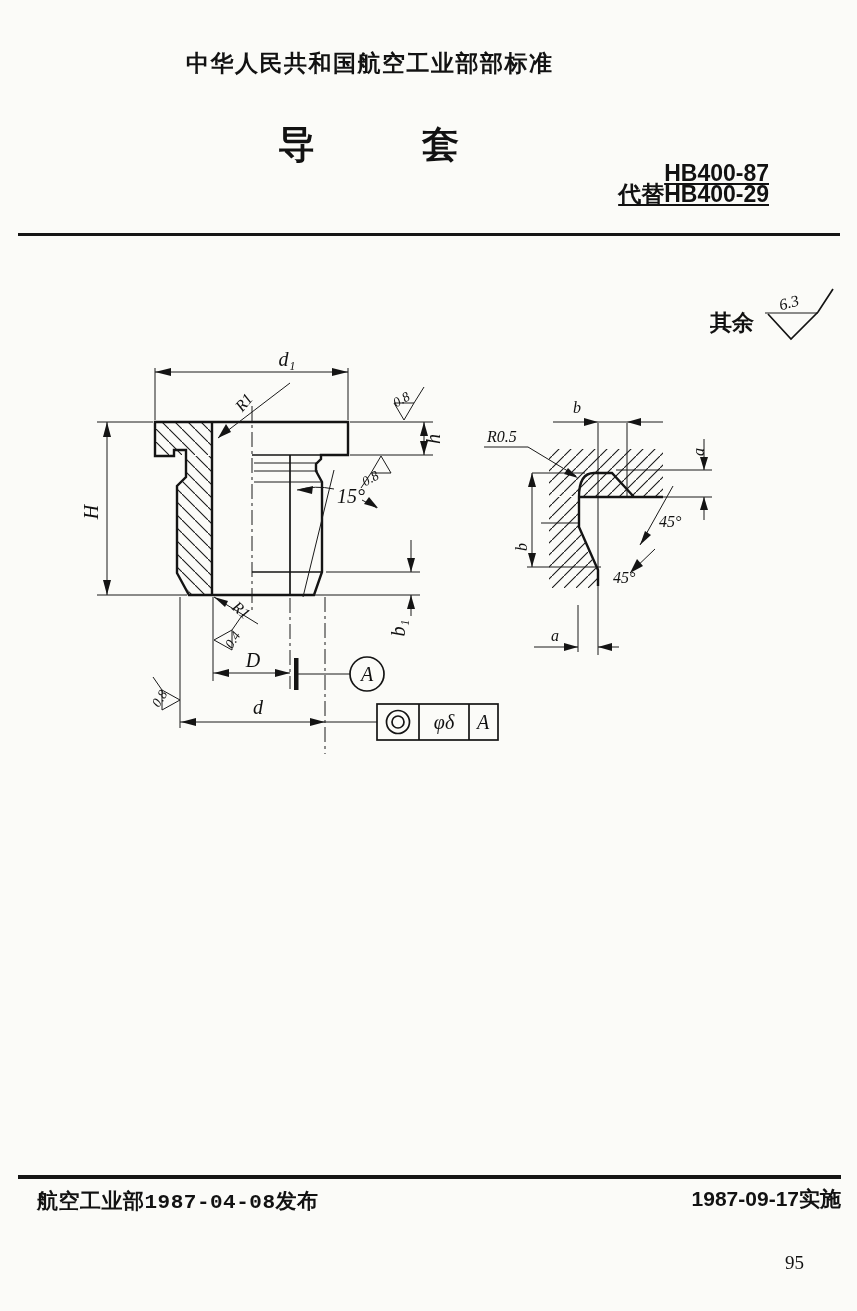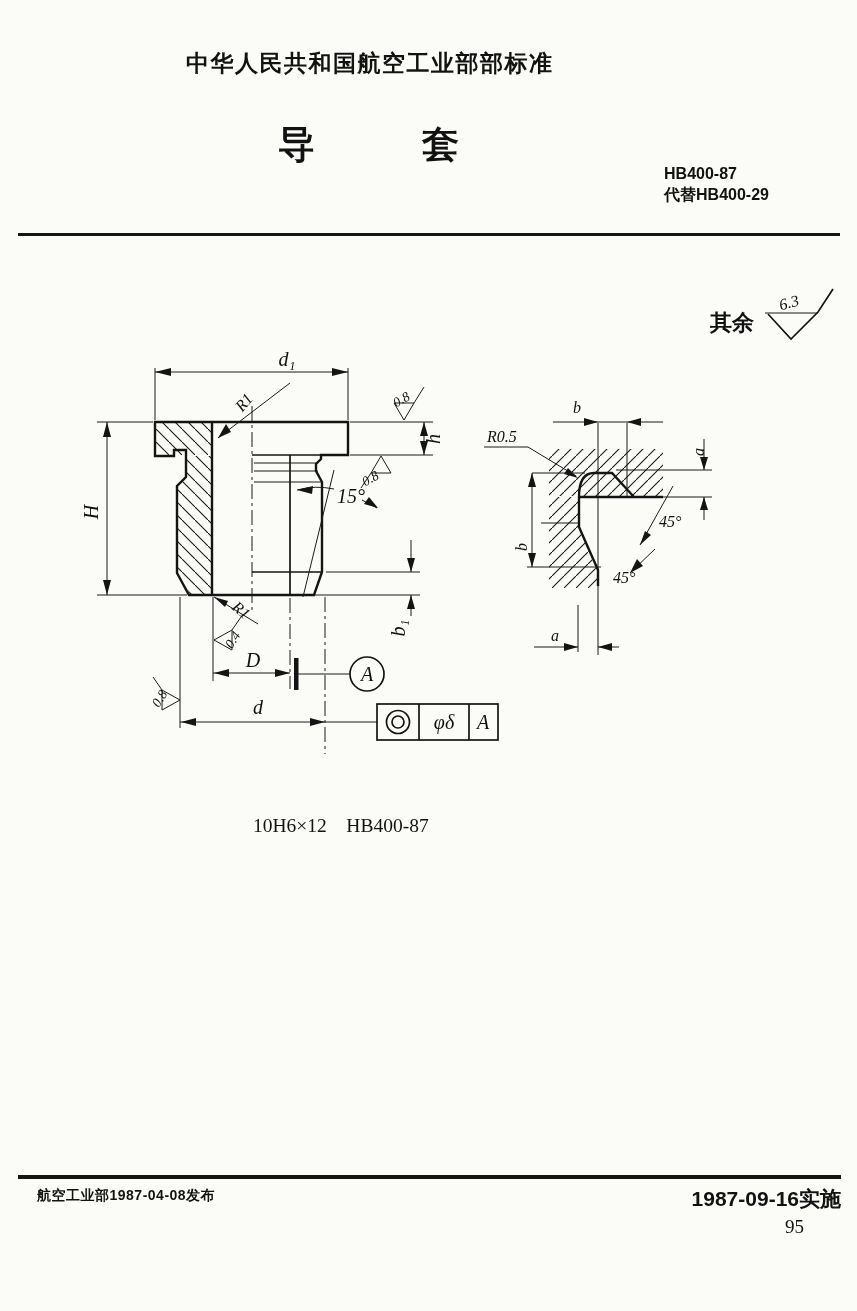--- a/index.html
+++ b/index.html
@@ -7,29 +7,29 @@
     width:857px;height:1311px;position:relative;
     background:#fbfbf8;color:#121212;
     font-family:"Liberation Sans",sans-serif;
     overflow:hidden;
   }
   .abs{position:absolute;}
   .hei{font-family:"Liberation Sans","DejaVu Sans",sans-serif;font-weight:bold;}
   .song{font-family:"Liberation Serif","DejaVu Serif",serif;}
   #org-line{left:186px;top:48px;font-size:23px;letter-spacing:1.5px;}
   #doc-title{left:278px;top:120px;font-size:37px;display:flex;gap:107px;}
-  #std-block{right:88px;top:163px;text-align:left;font-size:16px;line-height:21px;}
+  #std-block{right:88px;top:163px;text-align:right;font-size:23px;line-height:21px;text-decoration:underline;}
   .rule{position:absolute;background:#151515;}
   #rule-top{left:18px;top:233px;width:822px;height:3px;}
   #rule-bottom{left:18px;top:1175px;width:823px;height:4px;}
   #example-block{left:150px;top:808px;font-size:19.5px;line-height:35px;}
   #example-line2{padding-left:103px;}
-  #footer-left{left:37px;top:1187px;font-size:14px;letter-spacing:0.5px;}
+  #footer-left{left:37px;top:1187px;font-size:21px;letter-spacing:0.5px;font-family:Liberation Mono, monospace;}
   #footer-right{right:16px;top:1185px;font-size:21px;}
-  #page-num{left:785px;top:1216px;font-size:19px;}
+  #page-num{left:785px;top:1252px;font-size:19px;}
   
   svg{position:absolute;left:0;top:260px;}
   .thick{stroke:#141414;stroke-width:2.4;fill:none;stroke-linejoin:miter;}
   .med{stroke:#141414;stroke-width:1.7;fill:none;}
   .thin{stroke:#1a1a1a;stroke-width:1;fill:none;}
   .cl{stroke:#1a1a1a;stroke-width:1;fill:none;stroke-dasharray:15 4 3 4;}
   .arr{fill:#141414;stroke:none;}
   .dimtext{font-family:"Liberation Serif","DejaVu Serif",serif;font-style:italic;font-size:20px;fill:#111;}
   .dimsmall{font-family:"Liberation Serif","DejaVu Serif",serif;font-style:italic;font-size:16px;fill:#111;}
   .finish{font-family:"Liberation Serif","DejaVu Serif",serif;font-style:italic;font-size:13.5px;fill:#111;}
@@ -235,19 +235,18 @@
     <g>
       <path class="thin" d="M578,605 V652 M534,647 H578 M598,647 H619"></path>
       <polygon class="arr" points="578,647 564,643 564,651"></polygon>
       <polygon class="arr" points="598,647 612,643 612,651"></polygon>
       <text class="dimsmall" x="551" y="641">a</text>
     </g>
   </g>
 </svg>
 
 <div class="abs song" id="example-block">
-  <div id="example-line2">10H6×12　HB400-87</div>
 </div>
 
 <div class="rule" id="rule-bottom"></div>
 <div class="abs hei" id="footer-left">航空工业部1987-04-08发布</div>
-<div class="abs hei" id="footer-right">1987-09-16实施</div>
+<div class="abs hei" id="footer-right">1987-09-17实施</div>
 <div class="abs song" id="page-num">95</div>
 
 </body></html>

